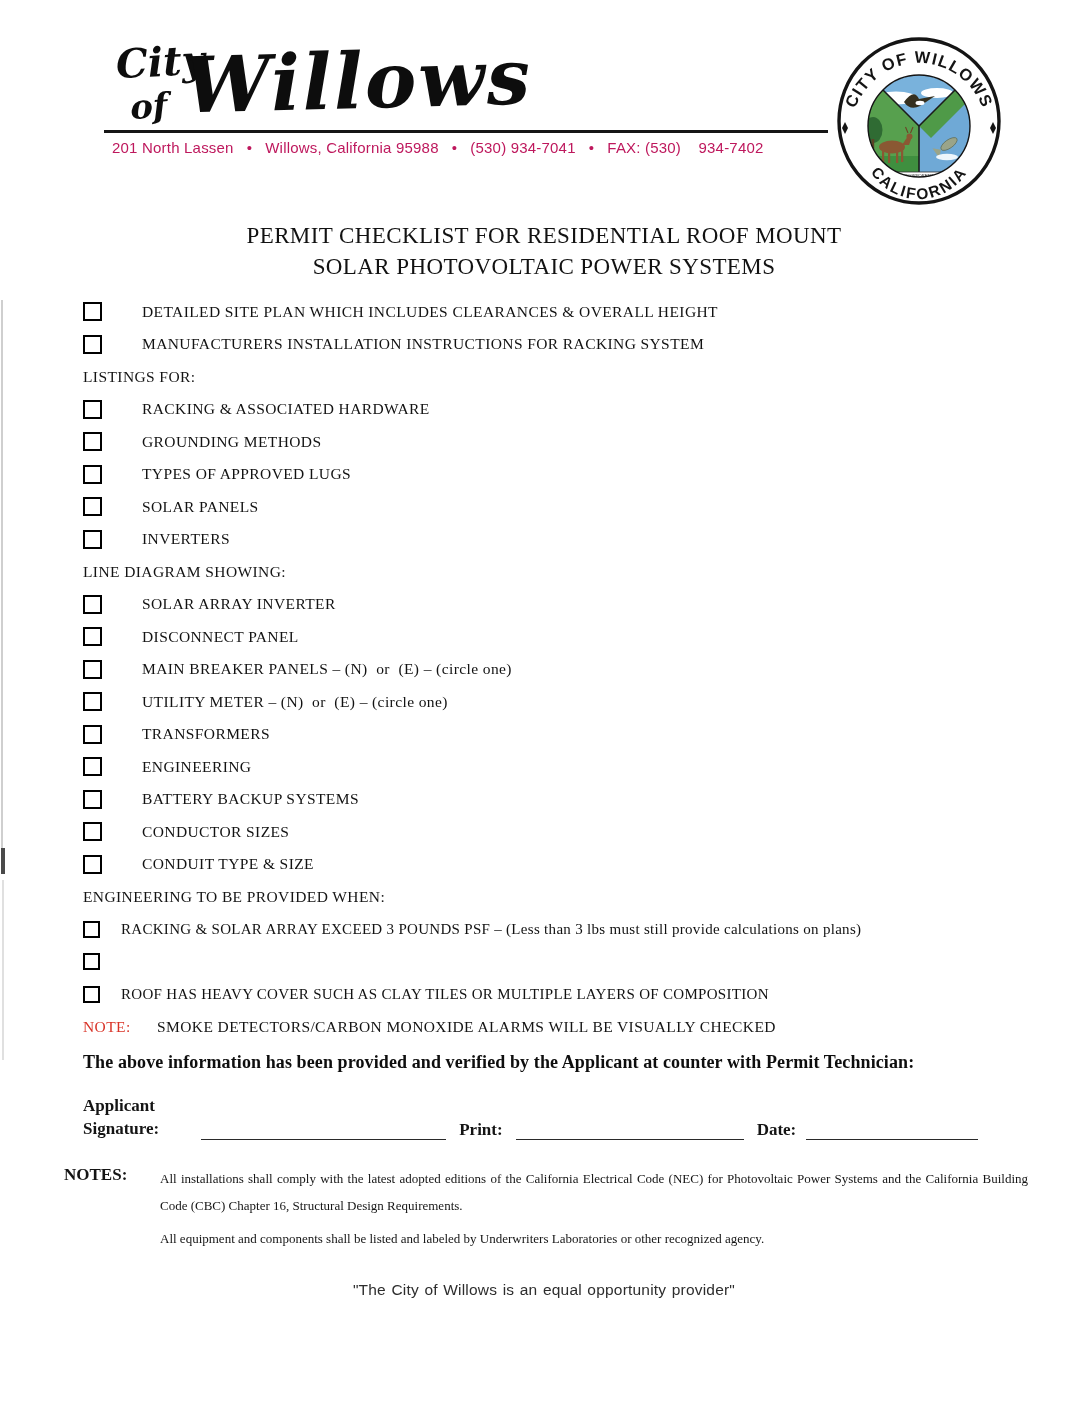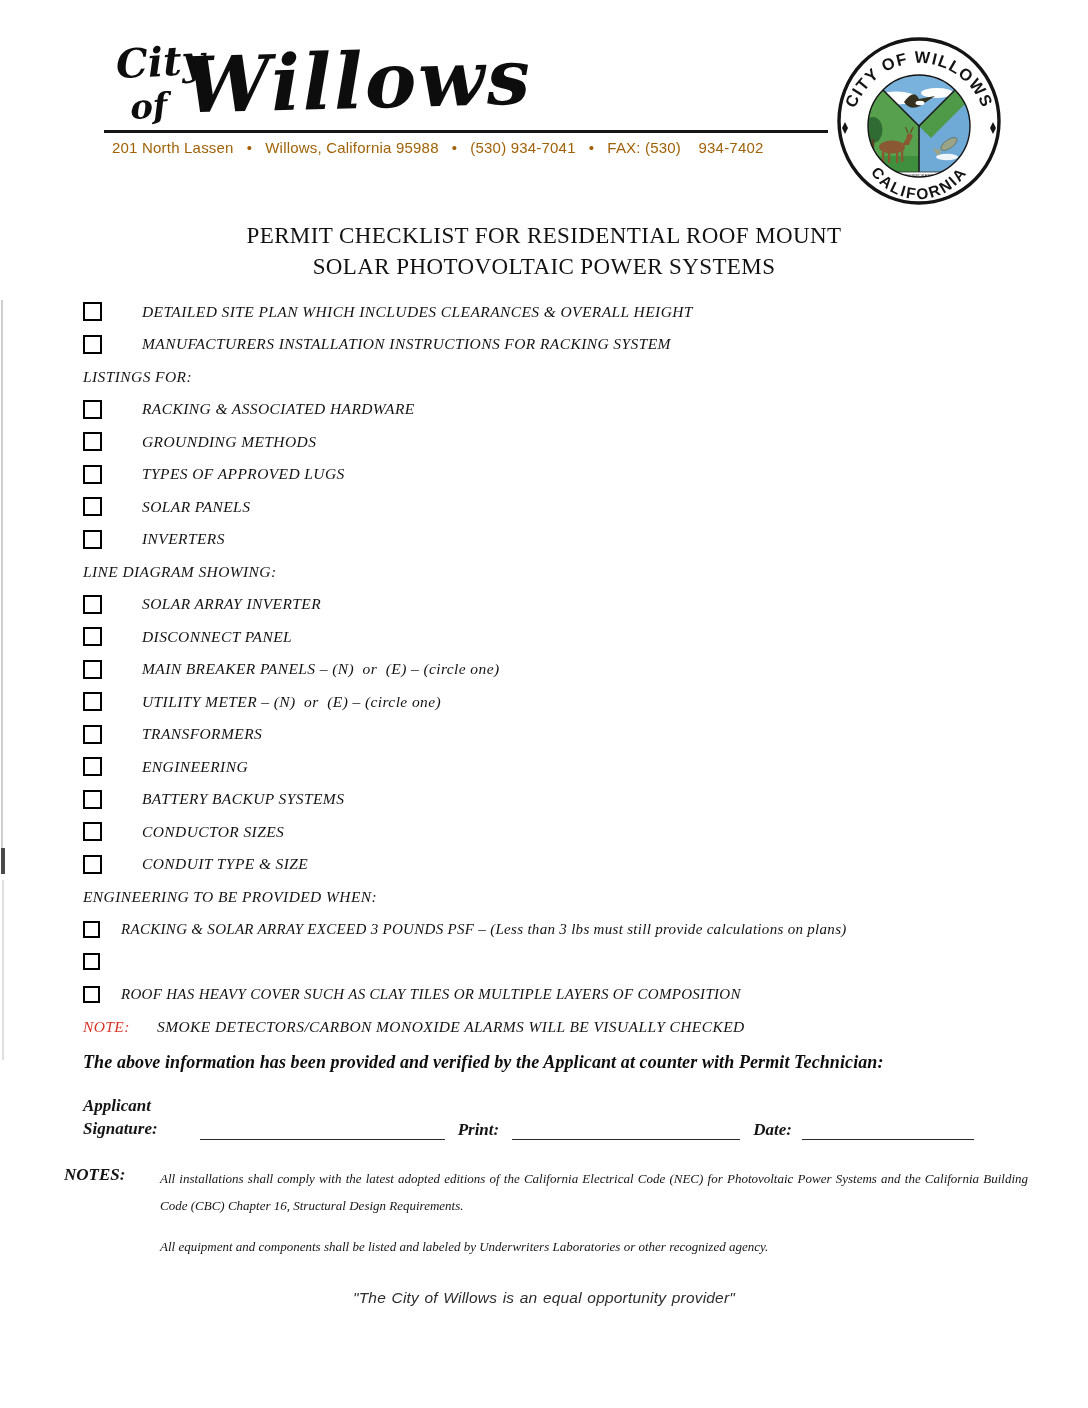--- a/index.html
+++ b/index.html
@@ -14,28 +14,28 @@
   .edge-line-a { position:absolute; left:1px; top:300px; width:2px; height:555px; background:#cfcfcf; }
   .edge-tick   { position:absolute; left:1px; top:848px; width:4px; height:26px; background:#4a4a4a; }
   .edge-line-b { position:absolute; left:2px; top:880px; width:2px; height:180px; background:#e0e0e0; }
 
   
   .brand { position:absolute; left:110px; top:34px; font-family:"DejaVu Serif", serif; font-style:italic; font-weight:700; color:#0d0d0d; }
   .brand-city { position:absolute; left:6px; top:4px; font-size:40px; transform:rotate(-3deg); }
   .brand-of   { position:absolute; left:20px; top:52px; font-size:34px; transform:rotate(-4deg); }
   .brand-name { position:absolute; left:74px; top:2px; font-size:77px; letter-spacing:2px; transform:rotate(-1.5deg); }
   .brand-rule { position:absolute; left:104px; top:130px; width:724px; height:3px; background:#161616; }
-  .address { position:absolute; left:112px; top:139px; font-family:"Liberation Sans", sans-serif; font-size:15px; color:#a16207; white-space:pre; letter-spacing:0.2px; }
+  .address { position:absolute; left:112px; top:139px; font-family:"Liberation Sans", sans-serif; font-size:15px; color:#be185d; white-space:pre; letter-spacing:0.2px; }
   .seal { position:absolute; left:836px; top:36px; }
 
   
   .doc-title { position:absolute; left:0; top:220px; width:1088px; text-align:center; font-size:23px; line-height:31px; font-weight:400; letter-spacing:0.4px; color:#121212; }
 
   
-  .content { position:absolute; left:0; top:302px; width:1088px;font-style:italic; }
+  .content { position:absolute; left:0; top:302px; width:1088px; }
   .grp, .section-header, .note-row { margin-left:83px; }
   .check-row { display:flex; align-items:center; height:19px; margin-bottom:13.5px; }
   .checkbox { flex:0 0 auto; width:19px; height:19px; border:2.5px solid #000; background:#fff; }
   .check-label { margin-left:40px; font-size:15.5px; letter-spacing:0.4px; white-space:pre; color:#121212; }
   .grp.eng .checkbox { width:17px; height:17px; border-width:2.3px; }
   .grp.eng .check-label { margin-left:21px; font-size:15px; letter-spacing:0.3px; }
   .section-header { height:19px; line-height:19px; margin-bottom:13.5px; font-size:15.5px; letter-spacing:0.4px; }
   .note-row { display:flex; height:19px; line-height:19px; margin-top:4px; font-size:15.5px; letter-spacing:0.4px; }
   .note-label { color:#d93327; width:74px; }
 
@@ -47,21 +47,21 @@
   .line-sig   { width:245px; margin-left:42px; }
   .line-print { width:228px; margin-left:13px; }
   .line-date  { width:172px; margin-left:10px; }
   .sig-label { margin-left:13px; white-space:nowrap; }
 
   
   .notes-block { display:flex; margin:25px 0 0 64px; }
   .notes-label { flex:0 0 96px; font-size:17px; font-weight:700; }
   .notes-paras { width:868px; }
   .notes-paras p { font-size:13px; line-height:27px; text-align:justify; color:#151515; }
-  .notes-paras p + p { margin-top:14px; }
+  .notes-paras p + p { margin-top:6px; }
 
   
   .footer-quote { margin-top:29px; text-align:center; font-family:"Liberation Sans", sans-serif; font-size:15.5px; color:#2d2d2d; letter-spacing:0.2px; word-spacing:1px; }
 </style>
 </head>
 <body>
 
 <div class="page">
 
   <div class="edge-line-a"></div>

